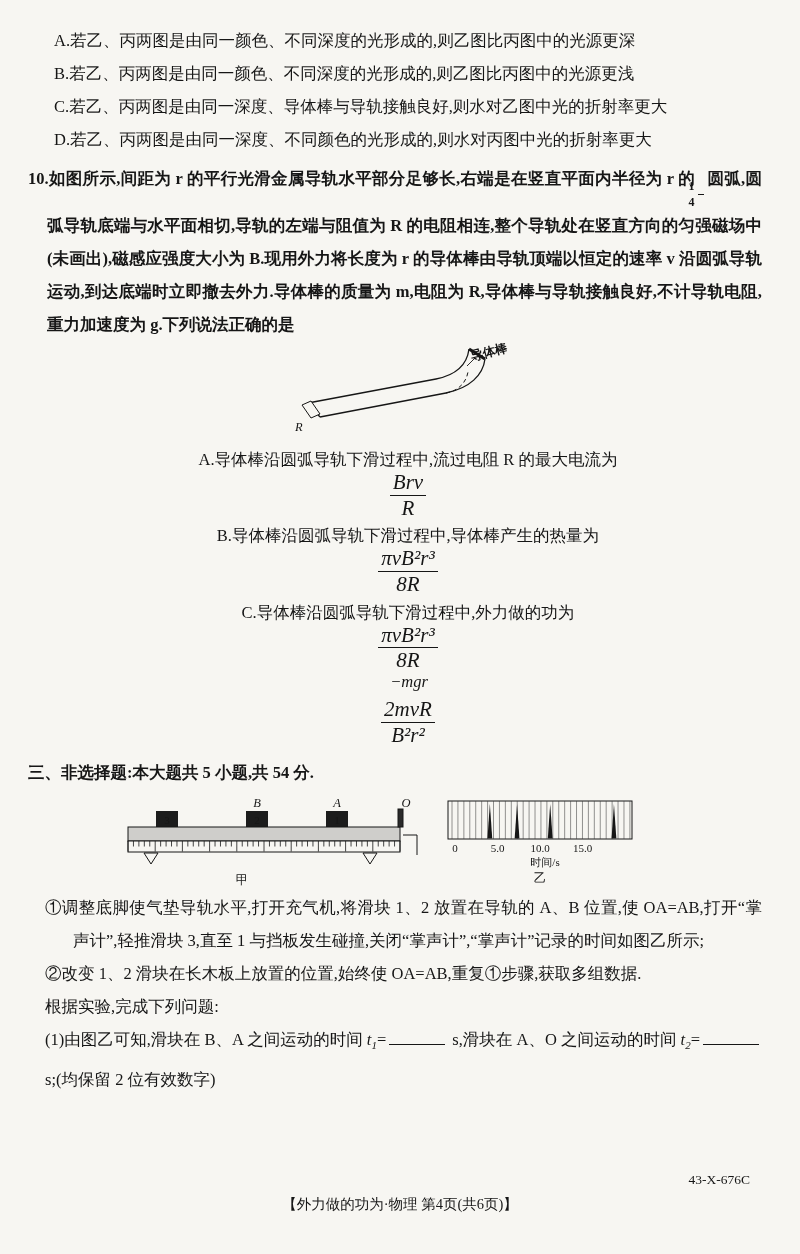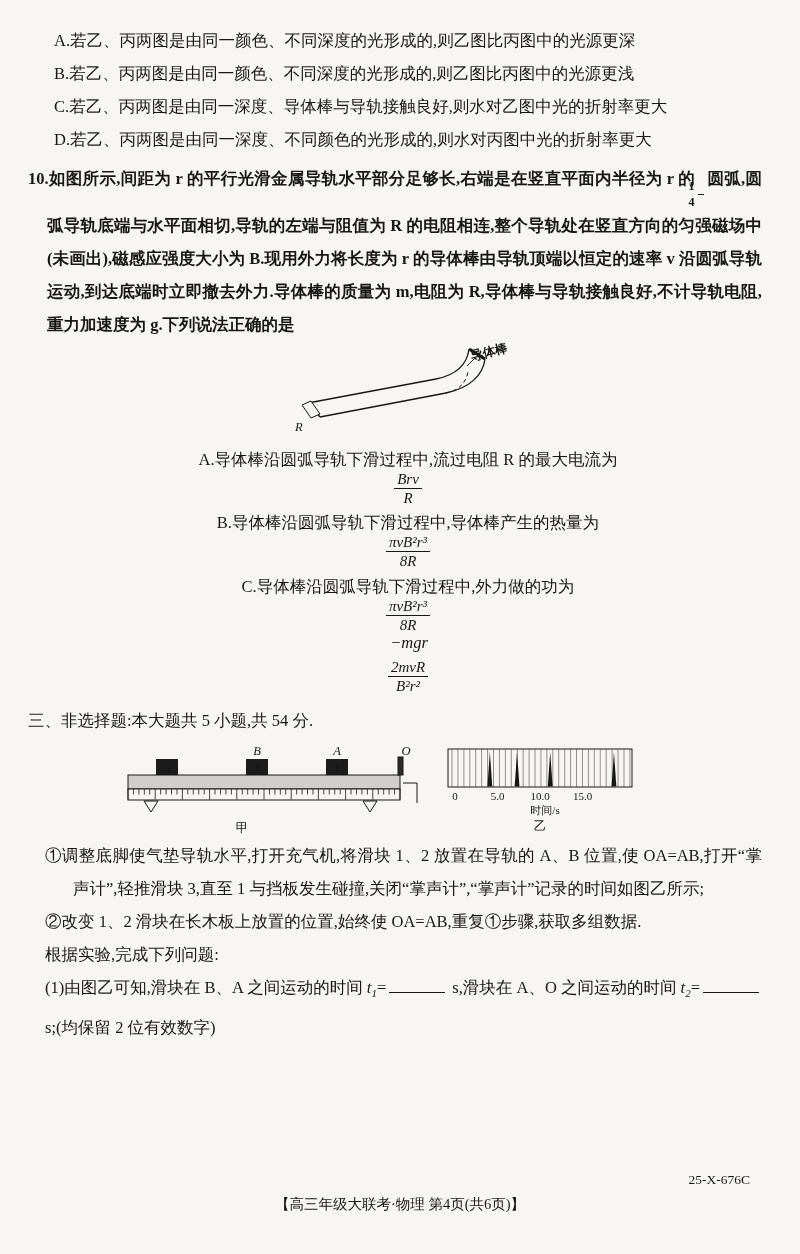--- a/index.html
+++ b/index.html
@@ -10,28 +10,28 @@
   }
   .page{position:relative;width:800px;height:1254px;box-sizing:border-box;
         padding:24px 38px 0 28px;overflow:hidden;}
   .line{font-size:16.5px;line-height:33px;}
   .opts9{margin-left:26px;}
   .stem{font-size:16.5px;line-height:33px;text-align:justify;}
   .hang19{padding-left:19px;text-indent:-19px;font-weight:bold;}
   .hang28{padding-left:28px;text-indent:-28px;}
   .mt6{margin-top:6px;}
   .frac{display:inline-flex;flex-direction:column;vertical-align:middle;
-        text-align:center;line-height:1.08;font-size:15px;font-style:italic;margin:0 3px;}
+        text-align:center;line-height:1.08;font-size:21px;font-style:italic;margin:0 3px;}
   .frac .num{border-bottom:1.3px solid #161616;padding:0 3px 1px;}
   .frac .den{padding:1px 3px 0;}
   .frac.small{font-size:12px;font-style:normal;vertical-align:-6px;}
   .figq10{text-align:center;margin:2px 0 0 40px;}
   .opt2{display:flex;align-items:center;margin:6px 0 6px 26px;font-size:16.5px;flex-direction:column;}
   .opt2 .tail{font-style:italic;margin-left:2px;}
-  .sec{font-weight:normal;font-size:16.5px;line-height:33px;margin:10px 0 4px;}
+  .sec{font-weight:bold;font-size:16.5px;line-height:33px;margin:10px 0 4px;}
   .figrow{display:flex;align-items:flex-start;gap:10px;margin:6px 0 4px 92px;}
   .steps{margin-left:17px;}
   .blank{display:inline-block;width:56px;border-bottom:1.2px solid #161616;height:1em;
          vertical-align:baseline;margin:0 3px;}
   .it{font-style:italic;}
   sub{font-size:11px;}
   .footer-code{position:absolute;right:50px;bottom:66px;font-size:13.5px;}
   .footer-center{position:absolute;left:0;right:0;bottom:40px;text-align:center;font-size:14.5px;}
   svg text{font-family:"Liberation Serif","DejaVu Serif",serif;fill:#161616;}
   .svglab{font-size:12.5px;}
@@ -242,15 +242,15 @@
     </svg>
   </div>
 
   <div class="steps">
     <div class="stem hang28">①调整底脚使气垫导轨水平,打开充气机,将滑块 1、2 放置在导轨的 A、B 位置,使 OA=AB,打开“掌声计”,轻推滑块 3,直至 1 与挡板发生碰撞,关闭“掌声计”,“掌声计”记录的时间如图乙所示;</div>
     <div class="stem hang28">②改变 1、2 滑块在长木板上放置的位置,始终使 OA=AB,重复①步骤,获取多组数据.</div>
     <div class="stem">根据实验,完成下列问题:</div>
     <div class="stem"><span>(1)由图乙可知,滑块在 B、A 之间运动的时间 </span><span class="it"><span>t</span><sub>1</sub></span><span>=</span><span class="blank"></span><span> s,滑块在 A、O 之间运动的时间 </span><span class="it"><span>t</span><sub>2</sub></span><span>=</span><span class="blank"></span><span> s;(均保留 2 位有效数字)</span></div>
   </div>
 
-  <div class="footer-code">25-X-676C</div>
-  <div class="footer-center">【高三年级大联考·物理 第4页(共6页)】</div>
+  <div class="footer-code">43-X-676C</div>
+  <div class="footer-center">【外力做的功为·物理 第4页(共6页)】</div>
 </div>
 
 </body></html>

